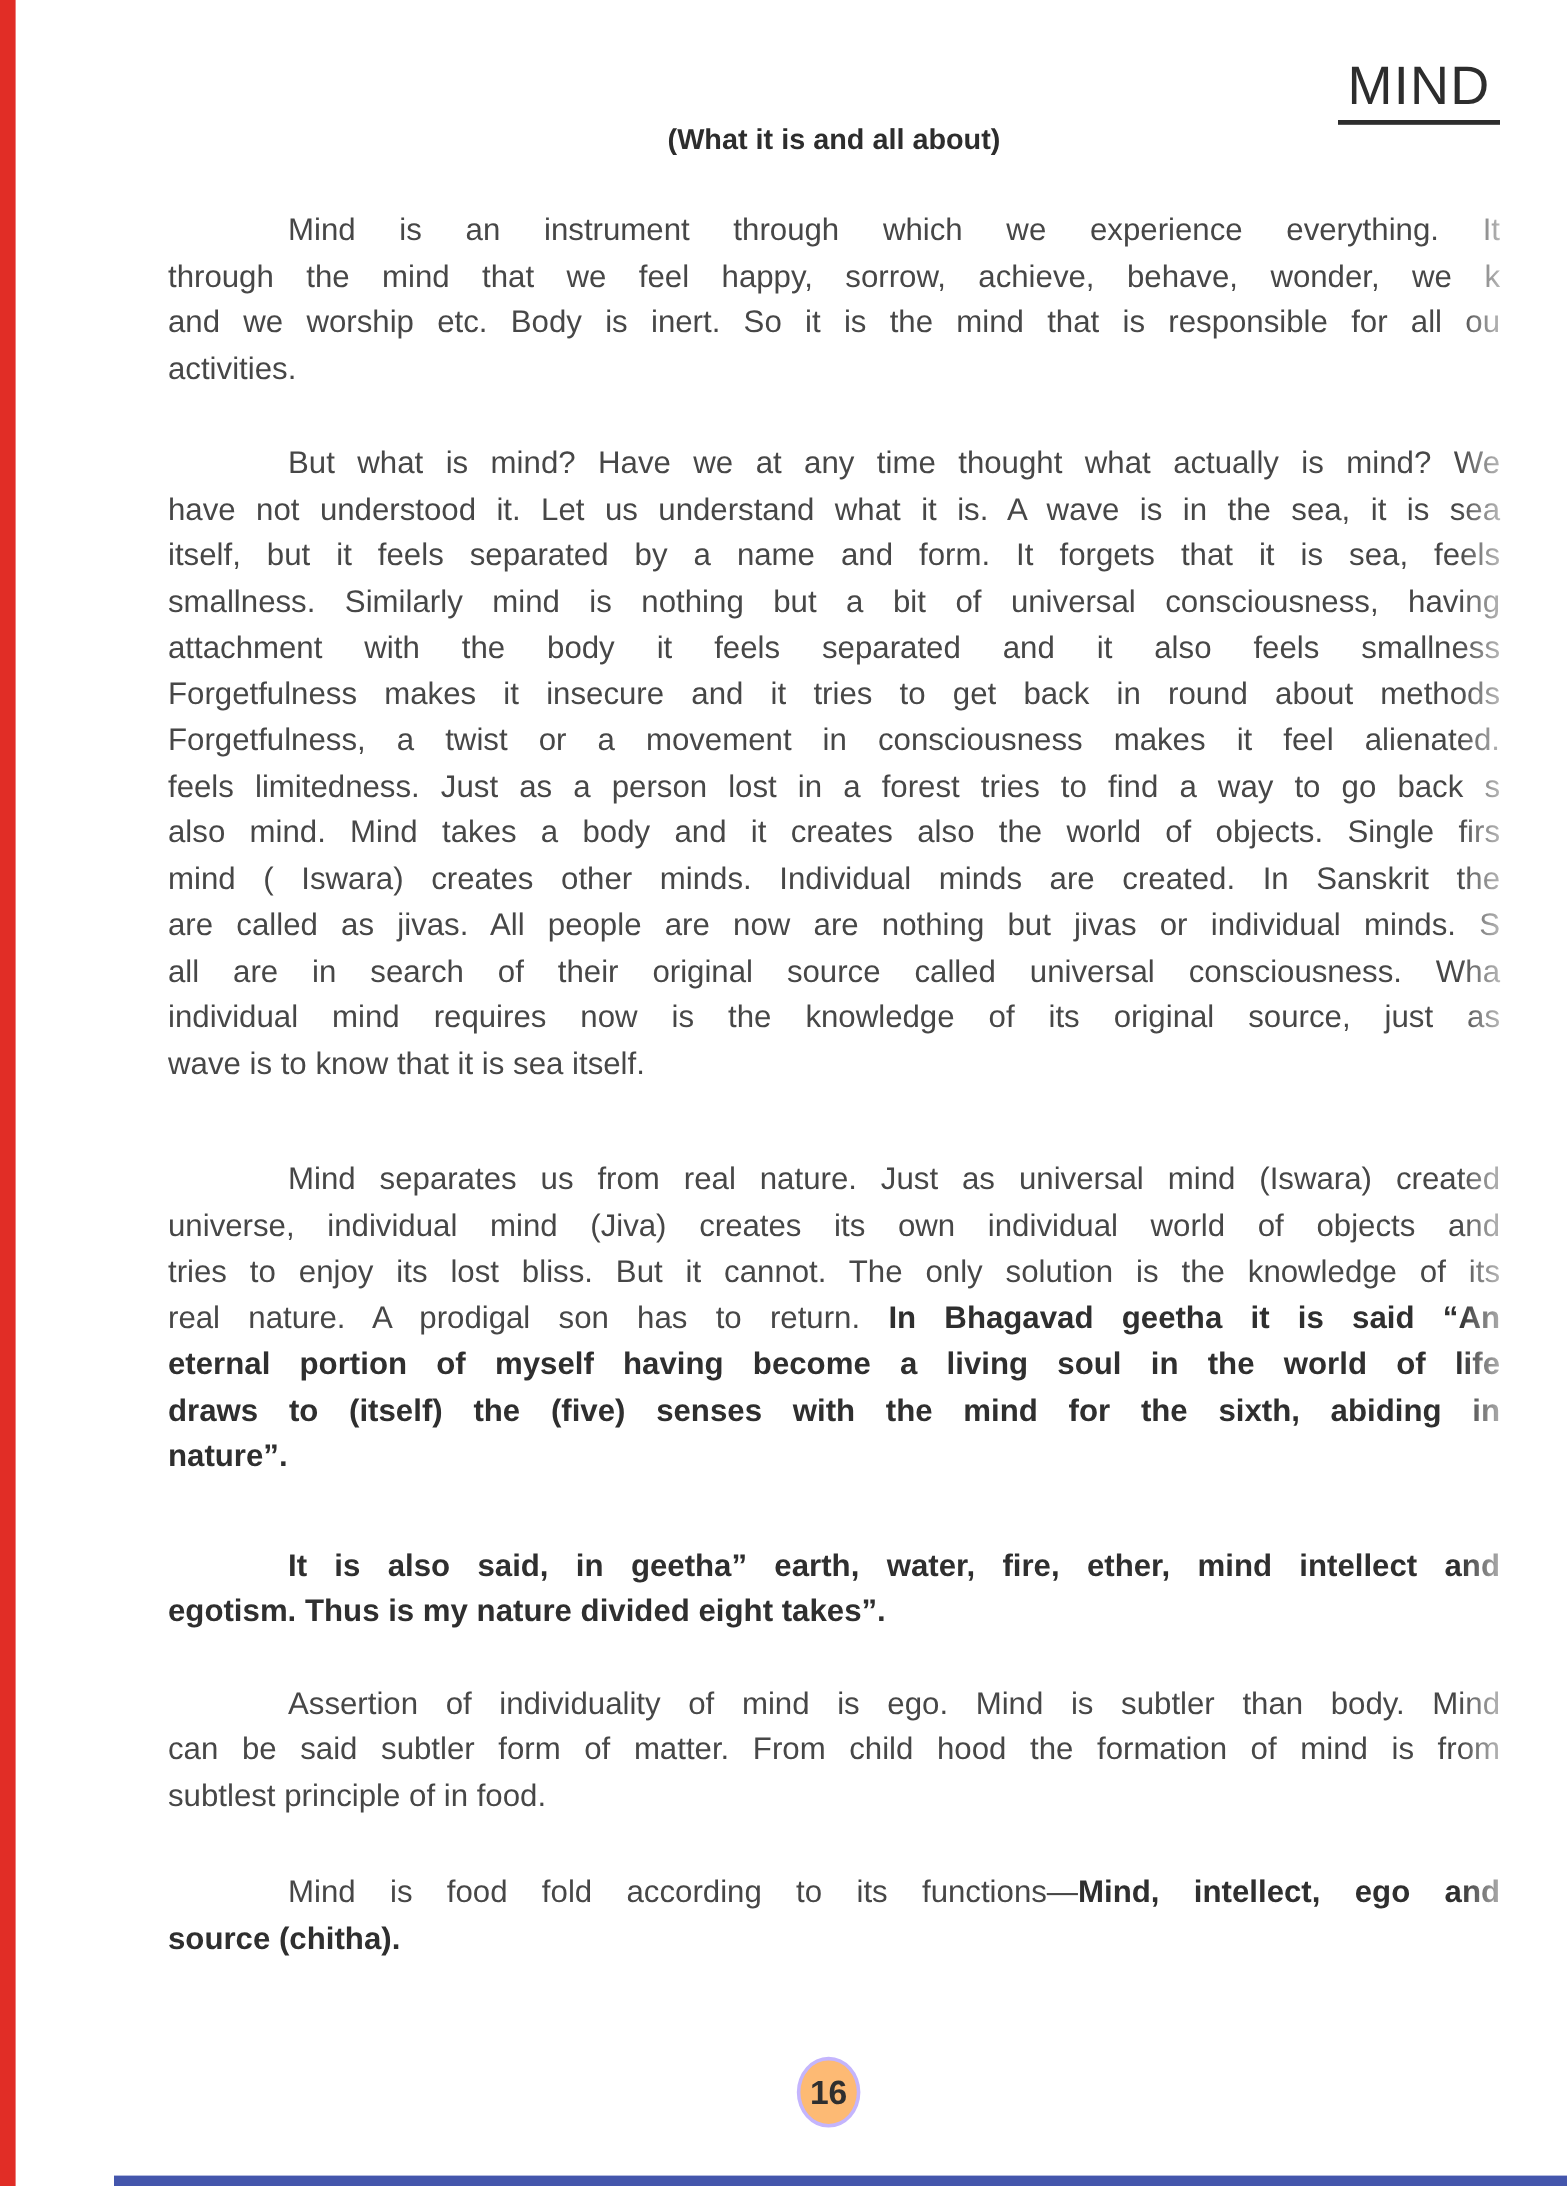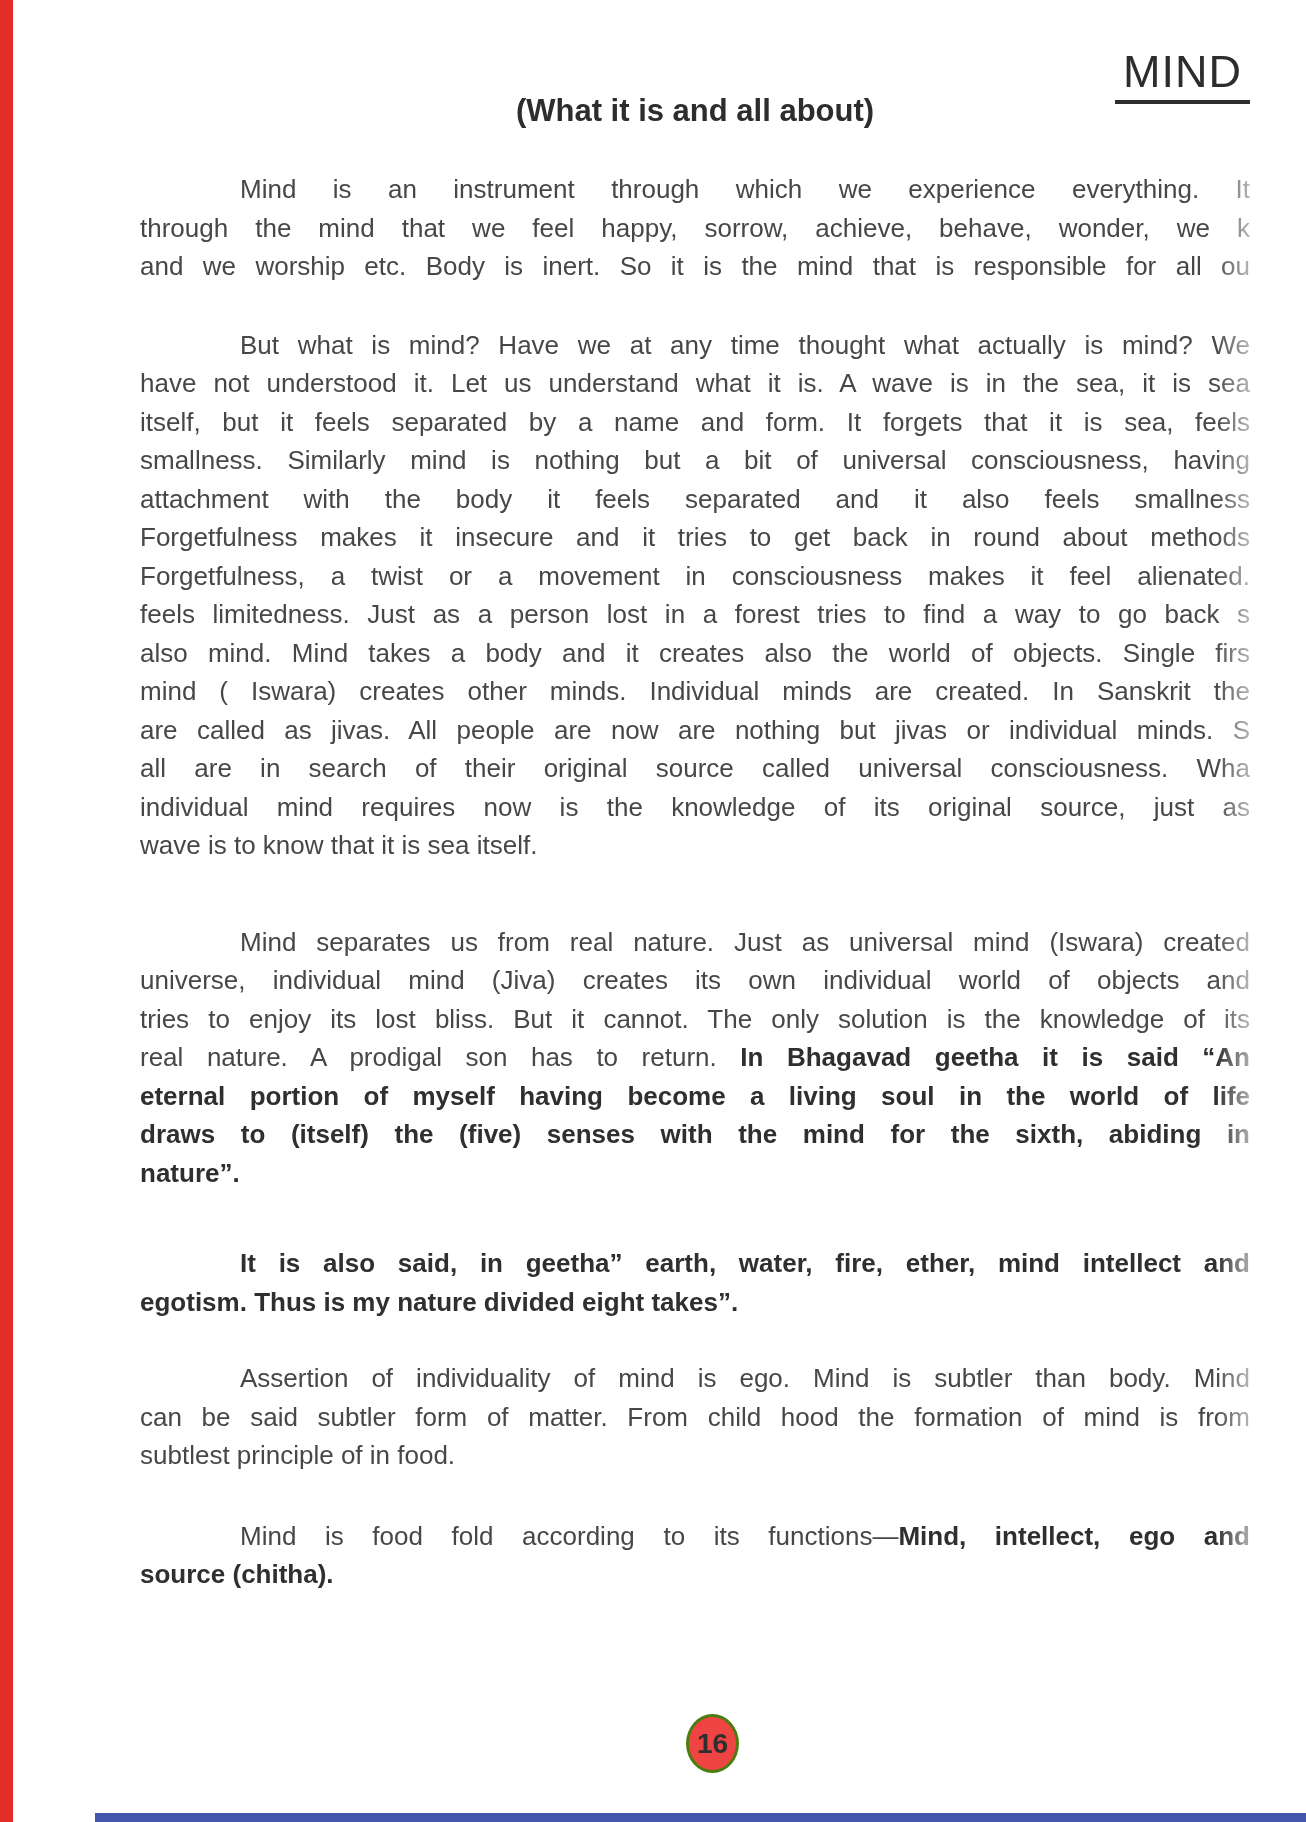--- a/index.html
+++ b/index.html
@@ -12,21 +12,21 @@
   }
   .page{position:absolute;inset:0;background:#ffffff;}
   .left-bar{position:absolute;left:0;top:0;width:13px;height:1822px;}
   .bottom-bar{position:absolute;left:95px;right:0;bottom:0;height:9px;}
   .content{
     position:absolute;left:140px;top:0;width:1110px;
     color:#474747;
   }
   .title-row{margin:49px 0 0;text-align:right;font-size:45px;font-weight:normal;color:#2d2d2d;letter-spacing:1px;line-height:1.0;}
   .title-underline{border-bottom:4px solid #2d2d2d;padding:0 8px 3px;}
-  .subtitle{text-align:center;font-weight:bold;font-size:31px;color:#2d2d2d;margin-top:0;line-height:1.1;}
+  .subtitle{text-align:center;font-weight:bold;font-size:24px;color:#2d2d2d;margin-top:10px;line-height:1.1;}
   #paragraphs{margin-top:42px;font-size:26px;line-height:38.5px;}
   .para{margin-bottom:40px;}
   .para:nth-child(2){margin-bottom:58px;}
   .para:nth-child(3){margin-bottom:52px;}
   .para:nth-child(4){margin-bottom:38px;}
   .para:nth-child(5){margin-bottom:42px;}
   .para:nth-child(6){margin-bottom:0;}
   .line{
     text-align:justify;
     -moz-text-align-last:justify;
@@ -35,41 +35,42 @@
   .line.noj{text-align:left;text-align-last:left;-moz-text-align-last:left;}
   .line.indent{padding-left:100px;}
   .seg{color:#474747;}
   .seg.b{font-weight:bold;color:#2f2f2f;}
   .edge-fade{
     position:absolute;top:140px;left:1216px;width:90px;height:1560px;
     background:linear-gradient(to right, rgba(255,255,255,0), #ffffff 62%);
     pointer-events:none;
   }
   .page-number{
-    position:absolute;left:686px;top:1714px;width:47px;height:53px;
-    border:3px solid #4d7c0f;border-radius:50%;
+    position:absolute;left:664px;top:1714px;width:47px;height:53px;
+    border:3px solid #c4b5fd;border-radius:50%;
     display:flex;align-items:center;justify-content:center;
     font-size:28px;font-weight:bold;color:#2f2f2f;
-    background:#ef4444;
+    background:#fdba74;
   }
 </style>
 </head>
 <body>
 
 <div class="page">
   <div class="left-bar" style="background: rgb(225, 45, 38);"></div>
 
   <div class="content">
     <div class="title-row"><span class="title-underline">MIND</span></div>
     <div class="subtitle">(What it is and all about)</div>
     <div id="paragraphs">
         <div class="para">
           <div class="line indent"><span class="seg">Mind is an instrument through which we experience everything. It</span></div>
           <div class="line"><span class="seg">through the mind that we feel happy, sorrow, achieve, behave, wonder, we k</span></div>
           <div class="line"><span class="seg">and we worship etc. Body is inert. So it is the mind that is responsible for all ou</span></div>
+          <div class="line noj"><span class="seg">activities.</span></div>
         </div>
         <div class="para">
           <div class="line indent"><span class="seg">But what is mind? Have we at any time thought what actually is mind? We</span></div>
           <div class="line"><span class="seg">have not understood it. Let us understand what it is. A wave is in the sea, it is sea</span></div>
           <div class="line"><span class="seg">itself, but it feels separated by a name and form. It forgets that it is sea, feels</span></div>
           <div class="line"><span class="seg">smallness. Similarly mind is nothing but a bit of universal consciousness, having</span></div>
           <div class="line"><span class="seg">attachment with the body it feels separated and it also feels smallness</span></div>
           <div class="line"><span class="seg">Forgetfulness makes it insecure and it tries to get back in round about methods</span></div>
           <div class="line"><span class="seg">Forgetfulness, a twist or a movement in consciousness makes it feel alienated.</span></div>
           <div class="line"><span class="seg">feels limitedness. Just as a person lost in a forest tries to find a way to go back s</span></div>

